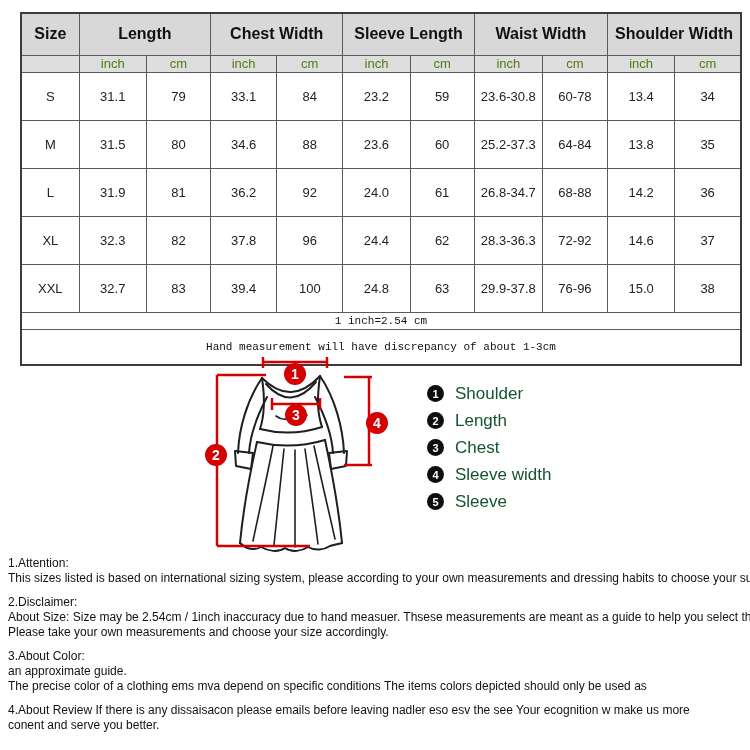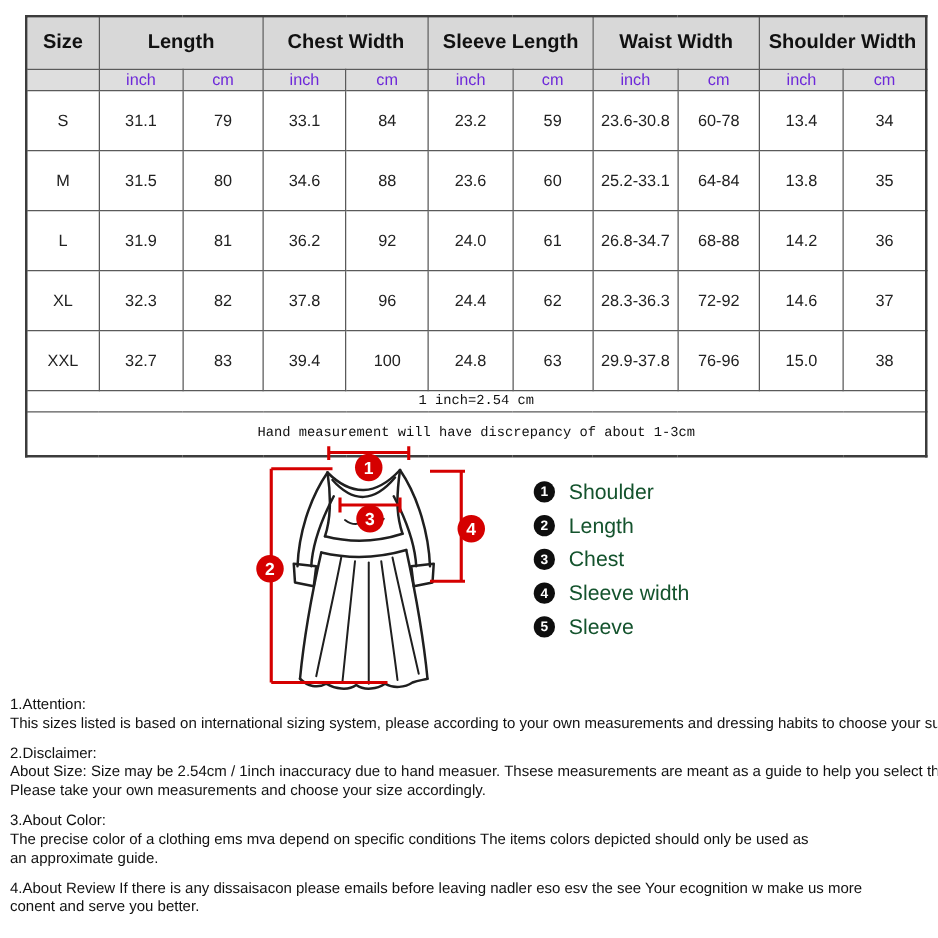--- a/index.html
+++ b/index.html
@@ -13,21 +13,21 @@
     border-collapse:collapse;table-layout:fixed;
     border:2px solid #3c3c3c;
   }
   table.size-chart th, table.size-chart td{
     border:1px solid #5a5a5a;text-align:center;vertical-align:middle;
     padding:0;overflow:hidden;white-space:nowrap;
   }
   tr.hdr{height:42px;}
   tr.hdr th{background:#d8d8d8;font-size:16px;font-weight:bold;color:#111;}
   tr.units{height:17px;}
-  tr.units th{background:#dedede;font-size:13px;font-weight:normal;color:#6d28d9;}
+  tr.units th{background:#dedede;font-size:13px;font-weight:normal;color:#4d7c0f;}
   tr.szrow{height:48px;}
   tr.szrow td{font-size:13px;color:#222;background:#fff;}
   tr.note1{height:17px;}
   tr.note2{height:36px;}
   tr.note1 td, tr.note2 td{
     font-family:"Liberation Mono",monospace;font-size:11px;font-weight:normal;
     color:#111;background:#fff;
   }
   
   #diagram{position:absolute;left:0;top:352px;width:750px;height:205px;}
@@ -101,21 +101,21 @@
         <td>34</td>
       </tr>
       <tr class="szrow">
         <td>M</td>
         <td>31.5</td>
         <td>80</td>
         <td>34.6</td>
         <td>88</td>
         <td>23.6</td>
         <td>60</td>
-        <td>25.2-33.1</td>
+        <td>25.2-37.3</td>
         <td>64-84</td>
         <td>13.8</td>
         <td>35</td>
       </tr>
       <tr class="szrow">
         <td>L</td>
         <td>31.9</td>
         <td>81</td>
         <td>36.2</td>
         <td>92</td>
@@ -272,22 +272,22 @@
       <div>1.Attention:</div>
       <div>This sizes listed is based on international sizing system, please according to your own measurements and dressing habits to choose your suitable size.</div>
     </div>
     <div class="note-section">
       <div>2.Disclaimer:</div>
       <div>About Size: Size may be 2.54cm / 1inch inaccuracy due to hand measuer. Thsese measurements are meant as a guide to help you select the correct size.</div>
       <div>Please take your own measurements and choose your size accordingly.</div>
     </div>
     <div class="note-section">
       <div>3.About Color:</div>
+      <div>an approximate guide.</div>
       <div>The precise color of a clothing ems mva depend on specific conditions The items colors depicted should only be used as</div>
-      <div>an approximate guide.</div>
     </div>
     <div class="note-section">
       <div>4.About Review If there is any dissaisacon please emails before leaving nadler eso esv the see Your ecognition w make us more</div>
       <div>conent and serve you better.</div>
     </div>
   </div>
 
 </div>
 
 </body></html>

